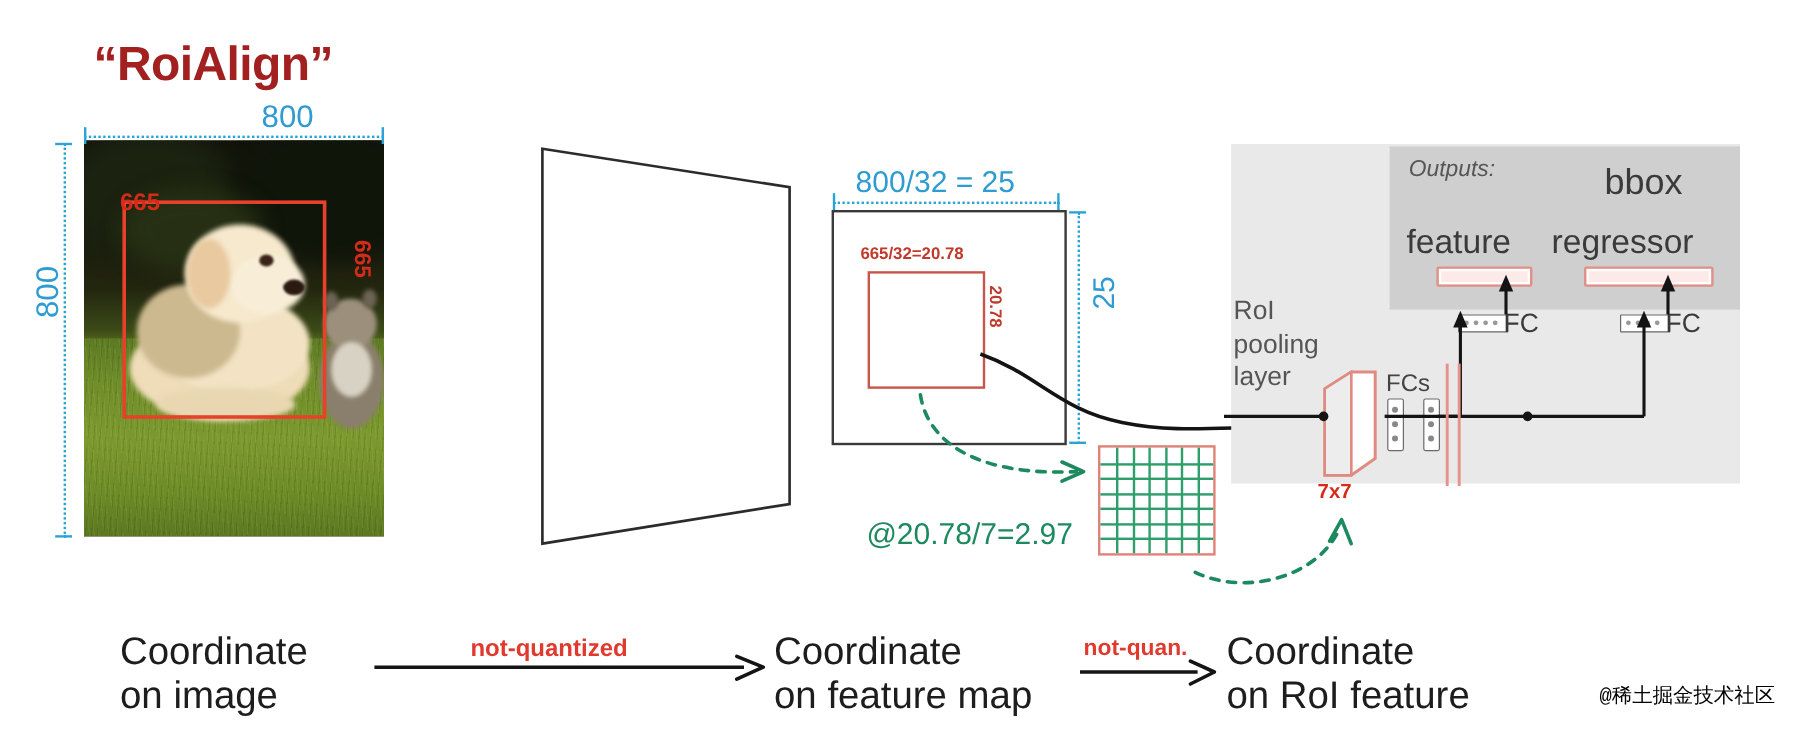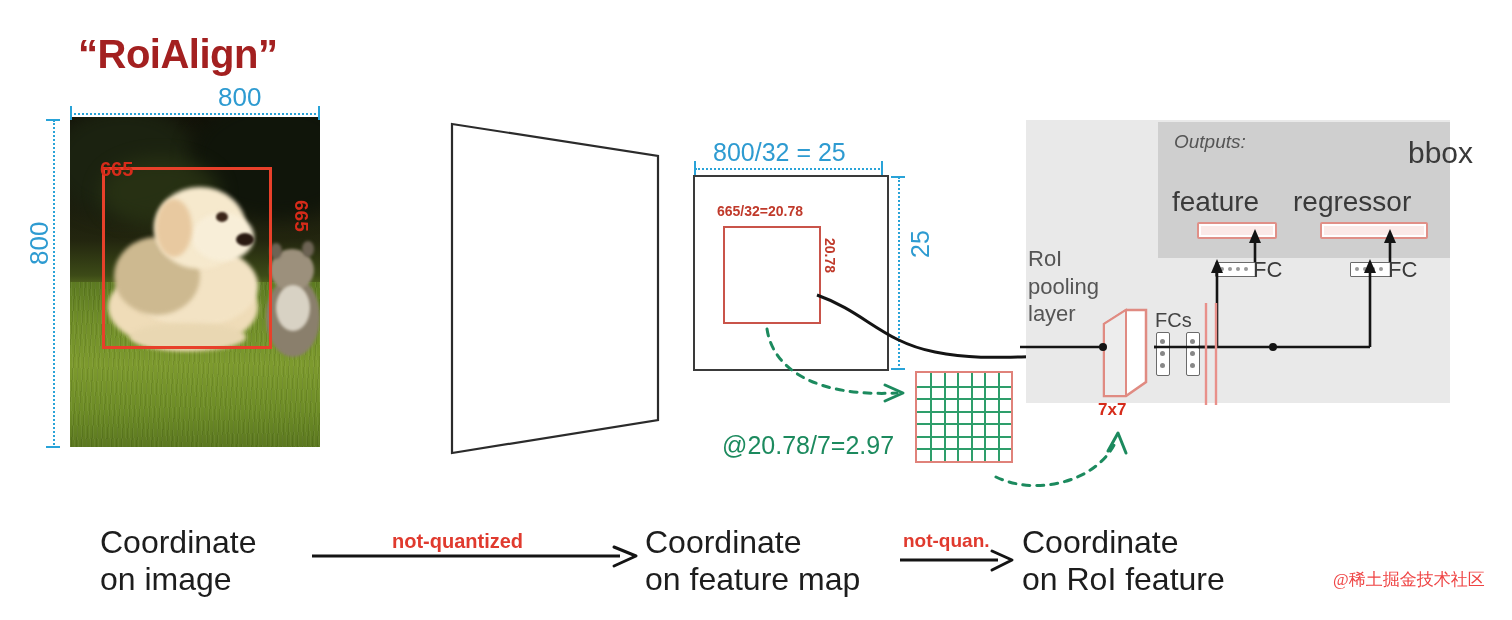--- a/index.html
+++ b/index.html
@@ -70,21 +70,21 @@
   
   #grid77{left:915px;top:371px;width:98px;height:92px;border:2.5px solid #E0827A;box-sizing:border-box;background:#fff;}
   #grid77 .gl{position:absolute;background:#2E9E6B;}
 
   #lbl-2978{left:722px;top:431px;font-size:25px;color:#1C8A5E;font-weight:500;}
 
   
   #panel-light{left:1026px;top:120px;width:424px;height:283px;background:#E9E9E9;}
   #panel-dark{left:1158px;top:122px;width:292px;height:136px;background:#CFCFCF;}
   #lbl-outputs{left:1174px;top:131px;font-size:19px;font-style:italic;color:#555;}
-  #lbl-bbox{left:1408px;top:136px;font-size:30px;color:#3A3A3A;}
+  #lbl-bbox{left:1337px;top:136px;font-size:30px;color:#3A3A3A;}
   #lbl-softmax{left:1172px;top:186px;font-size:28px;color:#3A3A3A;}
   #lbl-regressor{left:1293px;top:186px;font-size:28px;color:#3A3A3A;}
   #lbl-roipool{left:1028px;top:245px;font-size:22px;color:#555;line-height:1.25;}
   #lbl-fcs{left:1155px;top:309px;font-size:20px;color:#444;}
   #lbl-fc1{left:1253px;top:257px;font-size:22px;color:#3A3A3A;}
   #lbl-fc2{left:1388px;top:257px;font-size:22px;color:#3A3A3A;}
   #lbl-7x7{left:1098px;top:400px;font-size:17px;font-weight:bold;color:#D62B1A;}
 
   .outbar{position:absolute;border:2px solid #E09088;background:#FBEAE8;border-radius:2px;
           box-shadow:inset 0 0 0 2px #fff;}
@@ -92,22 +92,22 @@
   .fcvert{position:absolute;border:1.5px solid #6a6a6a;background:#fff;border-radius:2px;}
 
   
   .bigtxt{font-size:32px;color:#1d1d1d;line-height:1.16;}
   #bt1{left:100px;top:524px;}
   #bt2{left:645px;top:524px;}
   #bt3{left:1022px;top:524px;}
   #redlbl1{left:392px;top:530px;font-size:20px;font-weight:bold;color:#E03A2E;}
   #redlbl2{left:903px;top:530px;font-size:19px;font-weight:bold;color:#E03A2E;text-align:right;}
 
-  #watermark{left:1333px;top:568px;font-size:17px;color:#ef4444;
-             font-family:Liberation Serif, serif;}
+  #watermark{left:1333px;top:568px;font-size:17px;color:#000000;
+             font-family:Liberation Mono, monospace;}
 </style>
 </head>
 <body>
 
 <div class="abs nosel" id="title">“RoiAlign”</div>
 
 <div class="abs" id="photo-wrap">
   <div id="photo">
     <div class="sky"></div>
     <div class="blurdark" style="left:-20px;top:-10px;width:150px;height:110px;background:#1b2210;"></div>

